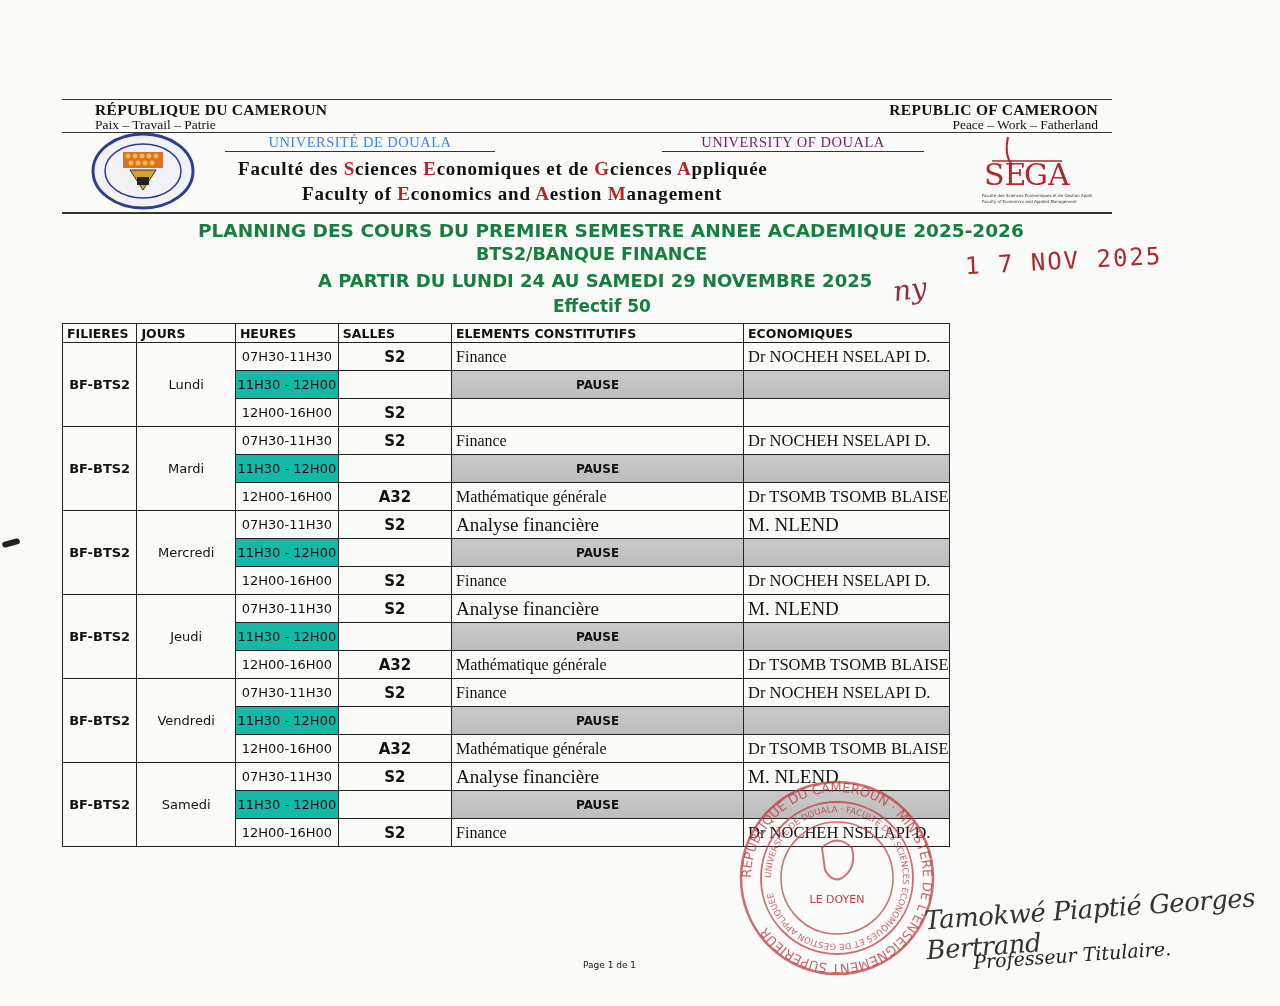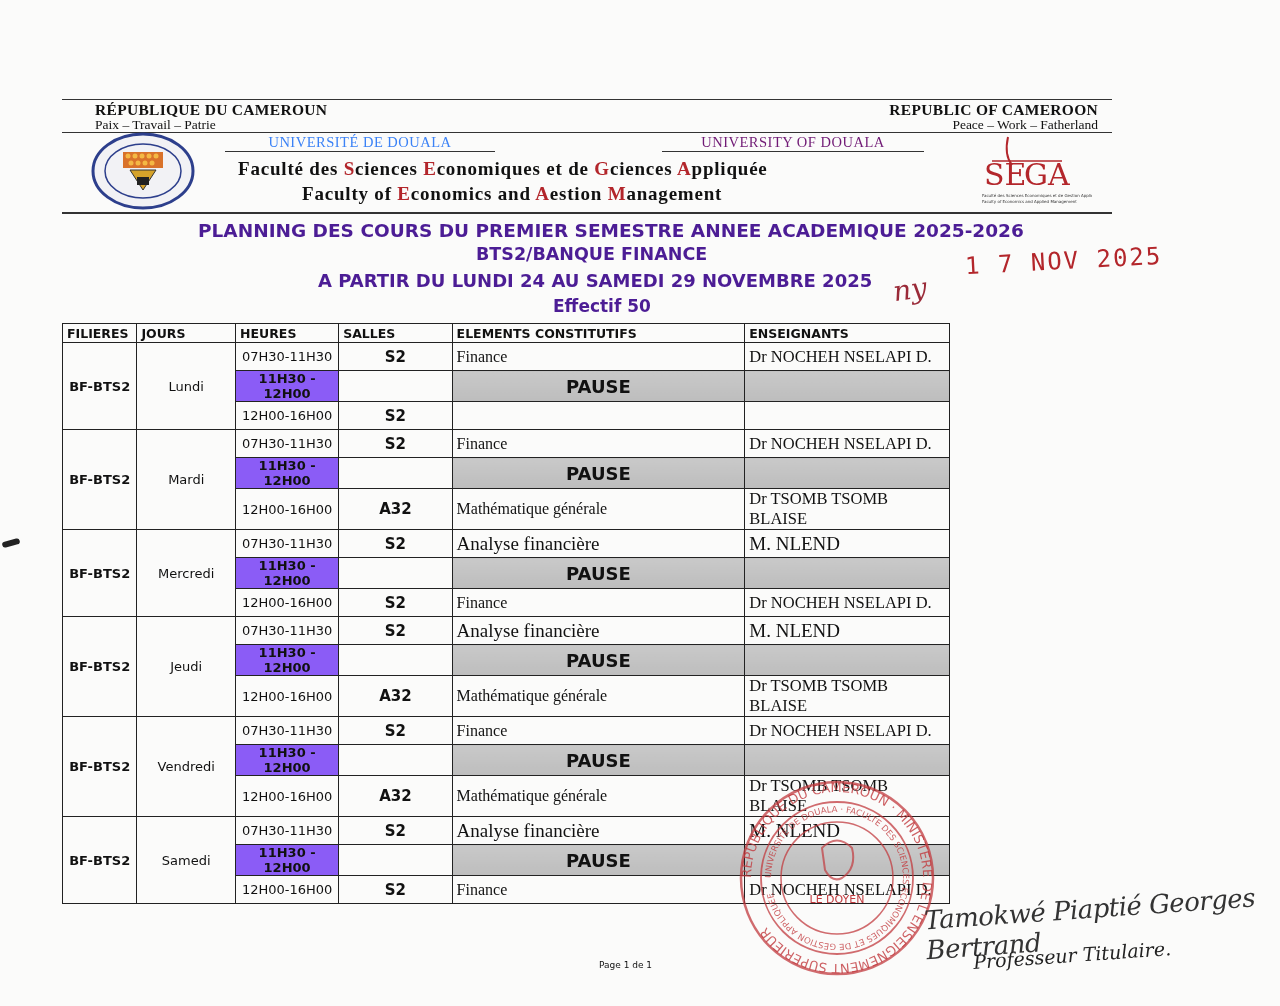--- a/index.html
+++ b/index.html
@@ -15,43 +15,43 @@
   .hdr-right-motto { right:182px; top:117px; font-size:13.5px; }
   .rule { background:#333; height:1px; }
   .univ-fr { left:225px; top:134px; width:270px; font-size:14.5px; color:#3b82f6; letter-spacing:0.5px; text-align:center; border-bottom:1px solid #333; }
   .univ-en { left:662px; top:134px; width:262px; font-size:14.5px; color:#701a75; letter-spacing:0.5px; text-align:center; border-bottom:1px solid #333; }
   .fac-fr { left:238px; top:158px; font-size:19px; font-weight:bold; letter-spacing:0.8px; }
   .fac-en { left:302px; top:183px; font-size:19px; font-weight:bold; letter-spacing:0.8px; }
   .red { color:#b3262b; }
   .logo-left { left:90px; top:132px; width:106px; height:78px; }
   .logo-right { left:952px; top:135px; width:140px; height:78px; }
   
-  .title { font-family:"DejaVu Sans", sans-serif; font-weight:bold; font-size:18.5px; color:#4c1d95; white-space:nowrap; }
+  .title { font-family:"DejaVu Sans", sans-serif; font-weight:bold; font-size:18.5px; color:#15803d; white-space:nowrap; }
   .t1 { left:198px; top:220px; }
   .t2 { left:476px; top:244px; font-size:17.5px; }
   .t3 { left:318px; top:270px; font-size:18px; }
   .t4 { left:553px; top:296px; font-size:17px; }
   .stamp-date { left:965px; top:247px; color:#b3262b; font-family:"DejaVu Sans Mono", monospace; font-size:24px; letter-spacing:2px; transform:rotate(-3deg); }
   .initials { left:893px; top:273px; color:#9a2a38; font-size:28px; font-style:italic; font-family:"DejaVu Serif", serif; transform:rotate(-8deg); }
   
   table.sched { position:absolute; left:62px; top:323px; border-collapse:collapse; width:888px; }
   table.sched td, table.sched th { border:1px solid #222; padding:0; }
   th { font-family:"DejaVu Sans", sans-serif; font-size:12.5px; font-weight:bold; text-align:left; padding-left:4px !important; height:18px; }
   td.fil, td.jour { font-family:"DejaVu Sans", sans-serif; font-size:13px; text-align:center; }
   td.fil { font-weight:bold; }
   td.heure { font-family:"DejaVu Sans", sans-serif; font-size:13px; text-align:center; height:27px; }
-  td.heure.pause-h { font-weight:bold; background:#8b5cf6; }
+  td.heure.pause-h { font-weight:normal; background:#14b8a6; }
   td.salle { font-family:"DejaVu Sans", sans-serif; font-weight:bold; font-size:15px; text-align:center; }
   td.elem { font-size:16px; padding-left:4px !important; }
   td.elem.big { font-size:19px; }
   td.ens { font-size:16.5px; padding-left:4px !important; }
   td.ens.big { font-size:19px; }
-  td.pause { background:linear-gradient(#c9c9c9,#bdbdbd); font-family:"DejaVu Sans", sans-serif; font-weight:bold; font-size:18px; text-align:center; }
+  td.pause { background:linear-gradient(#c9c9c9,#bdbdbd); font-family:"DejaVu Sans", sans-serif; font-weight:bold; font-size:12px; text-align:center; }
   td.pause-ens { background:linear-gradient(#c9c9c9,#bdbdbd); }
-  .footer { left:583px; top:960px; font-family:"DejaVu Sans", sans-serif; font-size:9px;margin-left:16px; }
+  .footer { left:583px; top:960px; font-family:"DejaVu Sans", sans-serif; font-size:9px; }
   .sig { left:925px; top:893px; font-family:"DejaVu Serif", serif; font-style:italic; font-size:26px; color:#333; transform:rotate(-4deg); letter-spacing:-0.5px; }
   .sig-title { left:973px; top:944px; font-family:"DejaVu Serif", serif; font-style:italic; font-size:19px; color:#222; transform:rotate(-4deg); }
   .seal { left:737px; top:778px; width:200px; height:200px; }
   .mark { left:2px; top:540px; width:18px; height:6px; background:#222; transform:rotate(-15deg); border-radius:3px; }
 </style>
 </head>
 <body>
 
 <div class="abs hdr-left-title">RÉPUBLIQUE DU CAMEROUN</div>
 <div class="abs hdr-left-motto">Paix – Travail – Patrie</div>
@@ -113,21 +113,21 @@
       <col style="width:377px">
       <col style="width:250px">
   </colgroup>
   <thead>
     <tr>
       <th>FILIERES</th>
       <th>JOURS</th>
       <th>HEURES</th>
       <th>SALLES</th>
       <th>ELEMENTS CONSTITUTIFS</th>
-      <th>ENSEIGNANTS</th>
+      <th>ECONOMIQUES</th>
     </tr>
   </thead>
   <tbody id="sched-body">
       <tr>
         <td class="fil" rowspan="3">BF-BTS2</td>
         <td class="jour" rowspan="3">Lundi</td>
         <td class="heure">07H30-11H30</td>
         <td class="salle">S2</td>
         <td class="elem">Finance</td>
         <td class="ens">Dr NOCHEH NSELAPI D.</td>

